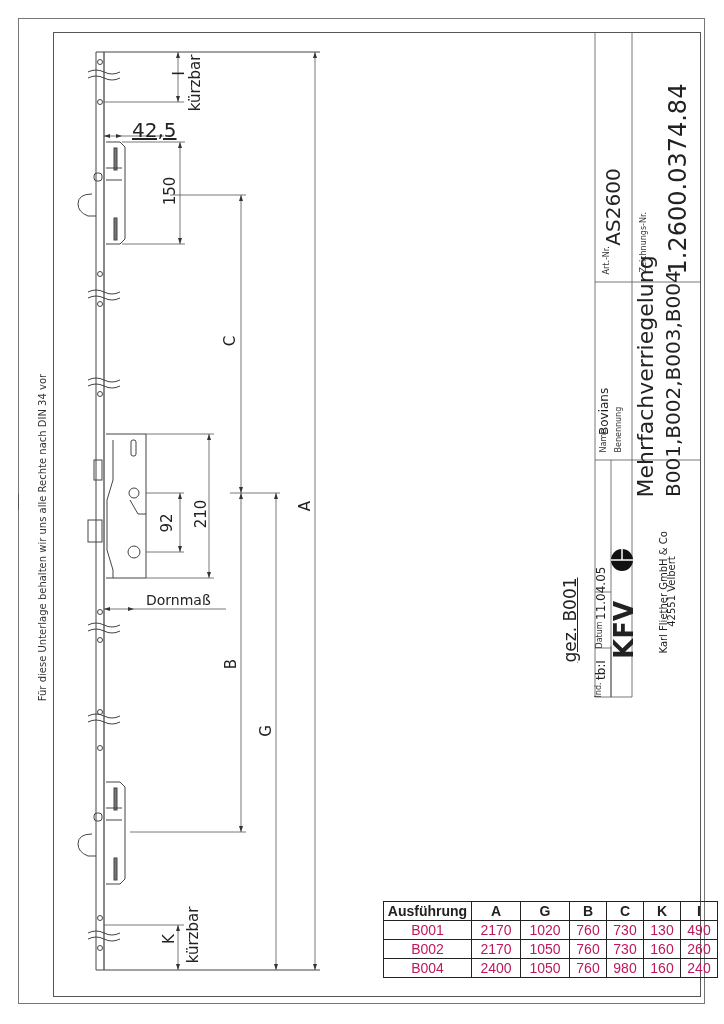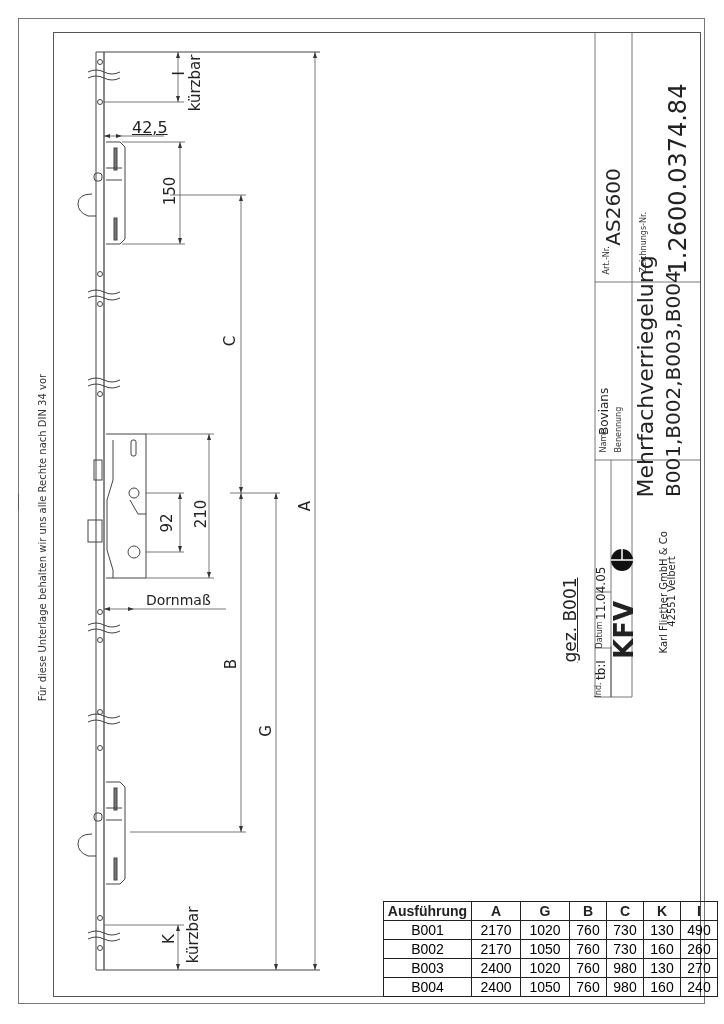--- a/index.html
+++ b/index.html
@@ -7,21 +7,21 @@
   .abs { position:absolute; }
   .frame-outer { left:18px; top:18px; width:687px; height:986px; border:1px solid #777; box-sizing:border-box; }
   .frame-inner { left:53px; top:32px; width:648px; height:965px; border:1px solid #555; box-sizing:border-box; }
   .vtext { position:absolute; white-space:nowrap; transform:rotate(-90deg); transform-origin:center center; }
   svg { position:absolute; left:0; top:0; }
   
   .spec-table { position:absolute; left:383px; top:901px; border-collapse:collapse; font-family:"Liberation Sans", sans-serif; font-size:14px; }
   .spec-table th, .spec-table td { border:1px solid #222; padding:0 3px; height:18px; line-height:17px; text-align:center; }
   .spec-table th { font-weight:bold; font-size:14px; }
   .spec-table th:first-child { width:81px; }
-  .spec-table td { color:#000000; }
+  .spec-table td { color:#be185d; }
   .tb-small { font-size:8px; color:#333; }
 </style>
 </head>
 <body>
 
 <div class="abs frame-outer"></div>
 <div class="abs frame-inner"></div>
 
 <div class="vtext" style="left:-138px; top:532px; width:360px; font-size:10px; color:#333; text-align:center;">Für diese Unterlage behalten wir uns alle Rechte nach DIN 34 vor</div>
 <div class="abs" style="left:18px; top:494px; width:1px; height:16px; background:#555;"></div>
@@ -157,21 +157,21 @@
     </g>
 
     <circle cx="622" cy="560" r="11" fill="#111" stroke="none"></circle>
     <line x1="611" y1="560" x2="633" y2="560" stroke="#fff" stroke-width="1.5"></line>
     <line x1="622" y1="549" x2="622" y2="560" stroke="#fff" stroke-width="1.5"></line>
   </g>
 </svg>
 
 <div class="vtext" style="left:163px; top:64px; width:30px; font-size:16px; text-align:center;">I</div>
 <div class="vtext" style="left:165px; top:74px; width:60px; font-size:15px; text-align:center;">kürzbar</div>
-<div class="abs" style="left:132px; top:118px; font-size:16px;text-decoration:underline;">42,5</div>
+<div class="abs" style="left:132px; top:118px; font-size:20px;text-decoration:underline;">42,5</div>
 <div class="vtext" style="left:150px; top:182px; width:40px; font-size:15px; text-align:center;">150</div>
 <div class="vtext" style="left:215px; top:332px; width:30px; font-size:15px; text-align:center;">C</div>
 <div class="vtext" style="left:181px; top:505px; width:40px; font-size:15px; text-align:center;">210</div>
 <div class="vtext" style="left:152px; top:514px; width:30px; font-size:15px; text-align:center;">92</div>
 <div class="abs" style="left:146px; top:592px; font-size:14px;">Dornmaß</div>
 <div class="vtext" style="left:290px; top:497px; width:30px; font-size:15px; text-align:center;">A</div>
 <div class="vtext" style="left:216px; top:655px; width:30px; font-size:15px; text-align:center;">B</div>
 <div class="vtext" style="left:251px; top:722px; width:30px; font-size:15px; text-align:center;">G</div>
 <div class="vtext" style="left:154px; top:930px; width:30px; font-size:15px; text-align:center;">K</div>
 <div class="vtext" style="left:163px; top:926px; width:60px; font-size:15px; text-align:center;">kürzbar</div>
@@ -222,29 +222,20 @@
     <tr>
       <td>B002</td>
       <td>2170</td>
       <td>1050</td>
       <td>760</td>
       <td>730</td>
       <td>160</td>
       <td>260</td>
     </tr>
     <tr>
-      <td>B003</td>
-      <td>2400</td>
-      <td>1020</td>
-      <td>760</td>
-      <td>980</td>
-      <td>130</td>
-      <td>270</td>
-    </tr>
-    <tr>
       <td>B004</td>
       <td>2400</td>
       <td>1050</td>
       <td>760</td>
       <td>980</td>
       <td>160</td>
       <td>240</td>
     </tr>
   </tbody>
 </table>

